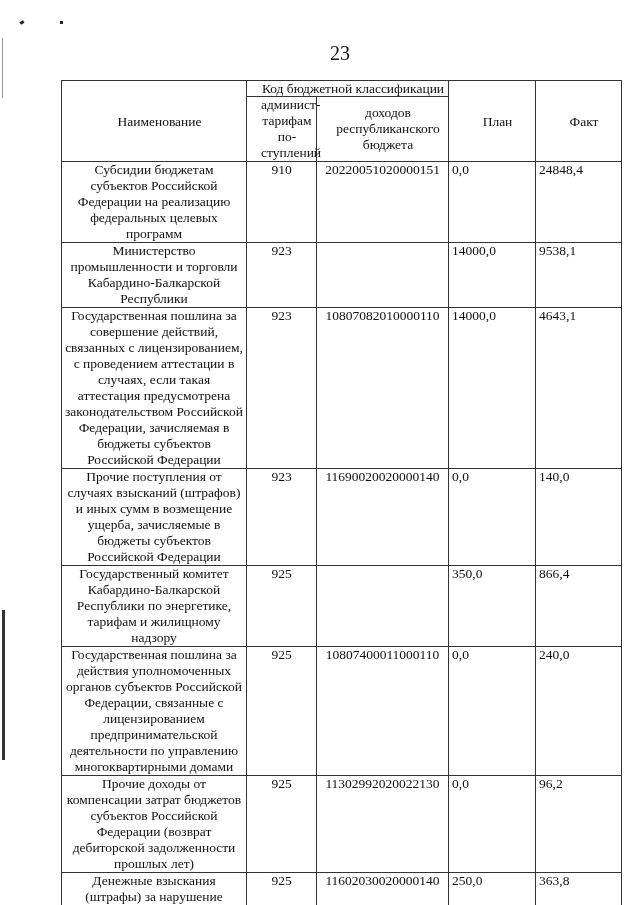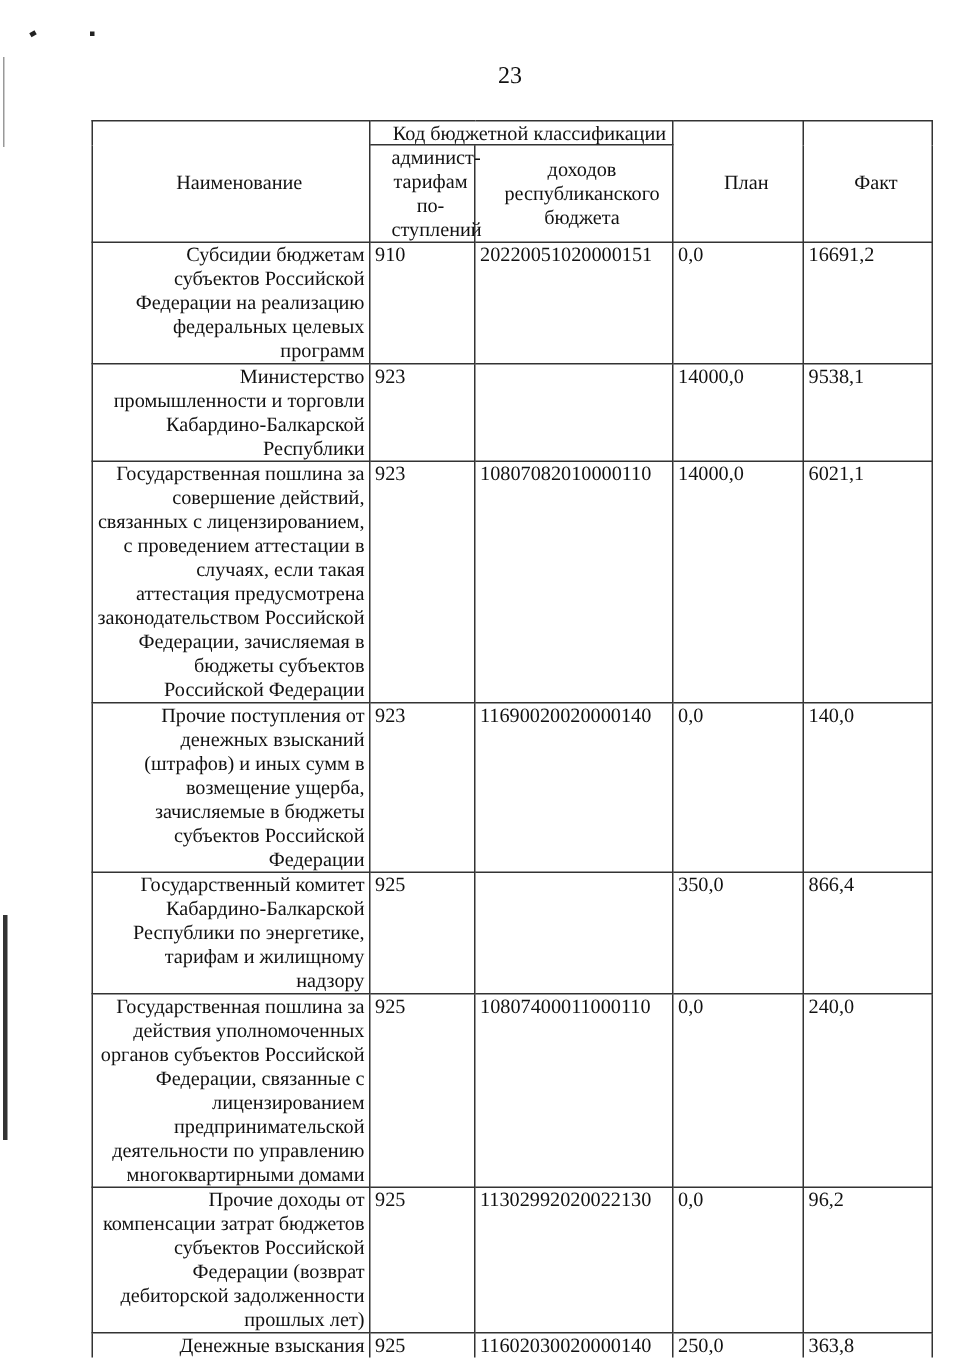--- a/index.html
+++ b/index.html
@@ -9,35 +9,35 @@
       color: #111111;
     }
     .scan-mark { position: absolute; background: #222; }
     .mark-1 { left: 20px; top: 21px; width: 4px; height: 3px; transform: rotate(-30deg); }
     .mark-2 { left: 60px; top: 21px; width: 3px; height: 3px; }
     .edge-line { position: absolute; left: 2px; width: 1px; background: #999; }
     .edge-a { top: 38px; height: 60px; }
     .edge-b { top: 610px; height: 150px; left: 2px; width: 3px; background: #333; }
     .page-number {
       position: absolute; left: 0; width: 100%; top: 42px;
-      text-align: center; font-size: 16px; padding-left: 40px; box-sizing: border-box;
+      text-align: center; font-size: 20px; padding-left: 40px; box-sizing: border-box;
     }
     table.budget {
       position: absolute; left: 61px; top: 80px;
       border-collapse: collapse; table-layout: fixed;
       width: 560px; font-size: 13.5px; line-height: 16px;
     }
     table.budget td, table.budget th {
       border: 1px solid #333; padding: 0 3px; vertical-align: top;
       font-weight: normal;
     }
     table.budget th { text-align: center; vertical-align: middle; padding-left: 14px; }
     th.sub { vertical-align: top; line-height: 16px; margin-top: 10px; }
-    td.name { text-align: right; }
-    td.admin, td.code { text-align: left; }
+    td.name { text-align: center; }
+    td.admin, td.code { text-align: center; }
     td.num { text-align: left; }
     col.c-name { width: 185px; }
     col.c-admin { width: 70px; }
     col.c-code { width: 132px; }
     col.c-plan { width: 87px; }
     col.c-fact { width: 86px; }
     tr.head1 th { height: 15px; line-height: 15px; }
   </style>
 </head>
 <body>
@@ -76,38 +76,38 @@
         <div>бюджета</div>
       </th>
     </tr>
   </thead>
   <tbody>
     <tr>
       <td class="name">Субсидии бюджетам субъектов Российской Федерации на реализацию федеральных целевых программ</td>
       <td class="admin">910</td>
       <td class="code">20220051020000151</td>
       <td class="num">0,0</td>
-      <td class="num">16691,2</td>
+      <td class="num">24848,4</td>
     </tr>
     <tr>
       <td class="name">Министерство промышленности и торговли Кабардино-Балкарской Республики</td>
       <td class="admin">923</td>
       <td class="code"></td>
       <td class="num">14000,0</td>
       <td class="num">9538,1</td>
     </tr>
     <tr>
       <td class="name">Государственная пошлина за совершение действий, связанных с лицензированием, с проведением аттестации в случаях, если такая аттестация предусмотрена законодательством Российской Федерации, зачисляемая в бюджеты субъектов Российской Федерации</td>
       <td class="admin">923</td>
       <td class="code">10807082010000110</td>
       <td class="num">14000,0</td>
-      <td class="num">6021,1</td>
+      <td class="num">4643,1</td>
     </tr>
     <tr>
-      <td class="name">Прочие поступления от денежных взысканий (штрафов) и иных сумм в возмещение ущерба, зачисляемые в бюджеты субъектов Российской Федерации</td>
+      <td class="name">Прочие поступления от случаях взысканий (штрафов) и иных сумм в возмещение ущерба, зачисляемые в бюджеты субъектов Российской Федерации</td>
       <td class="admin">923</td>
       <td class="code">11690020020000140</td>
       <td class="num">0,0</td>
       <td class="num">140,0</td>
     </tr>
     <tr>
       <td class="name">Государственный комитет Кабардино-Балкарской Республики по энергетике, тарифам и жилищному надзору</td>
       <td class="admin">925</td>
       <td class="code"></td>
       <td class="num">350,0</td>

